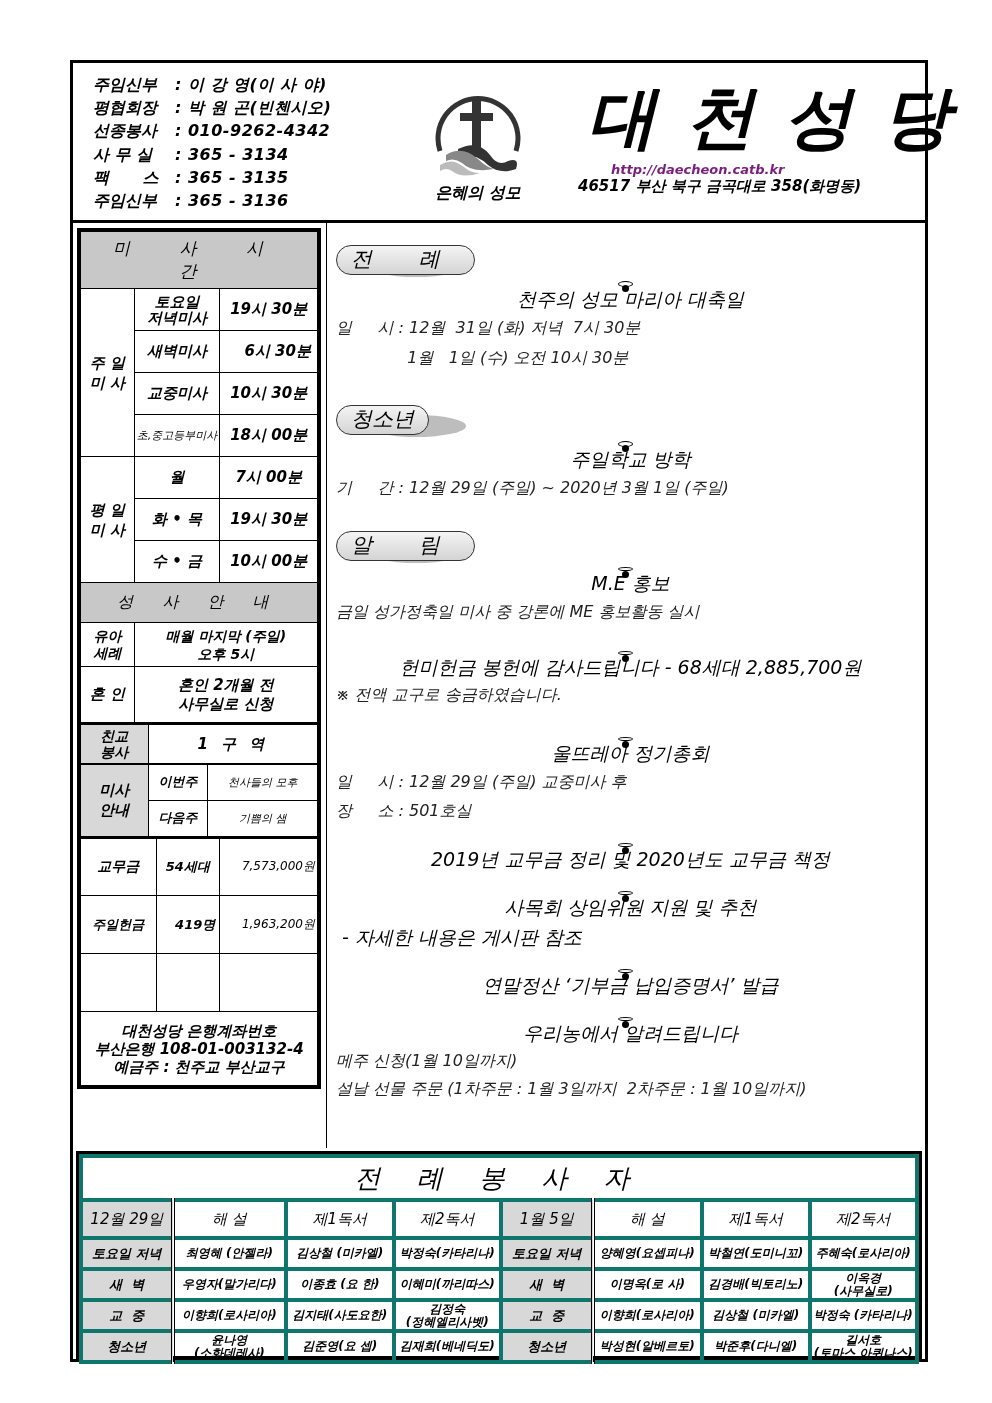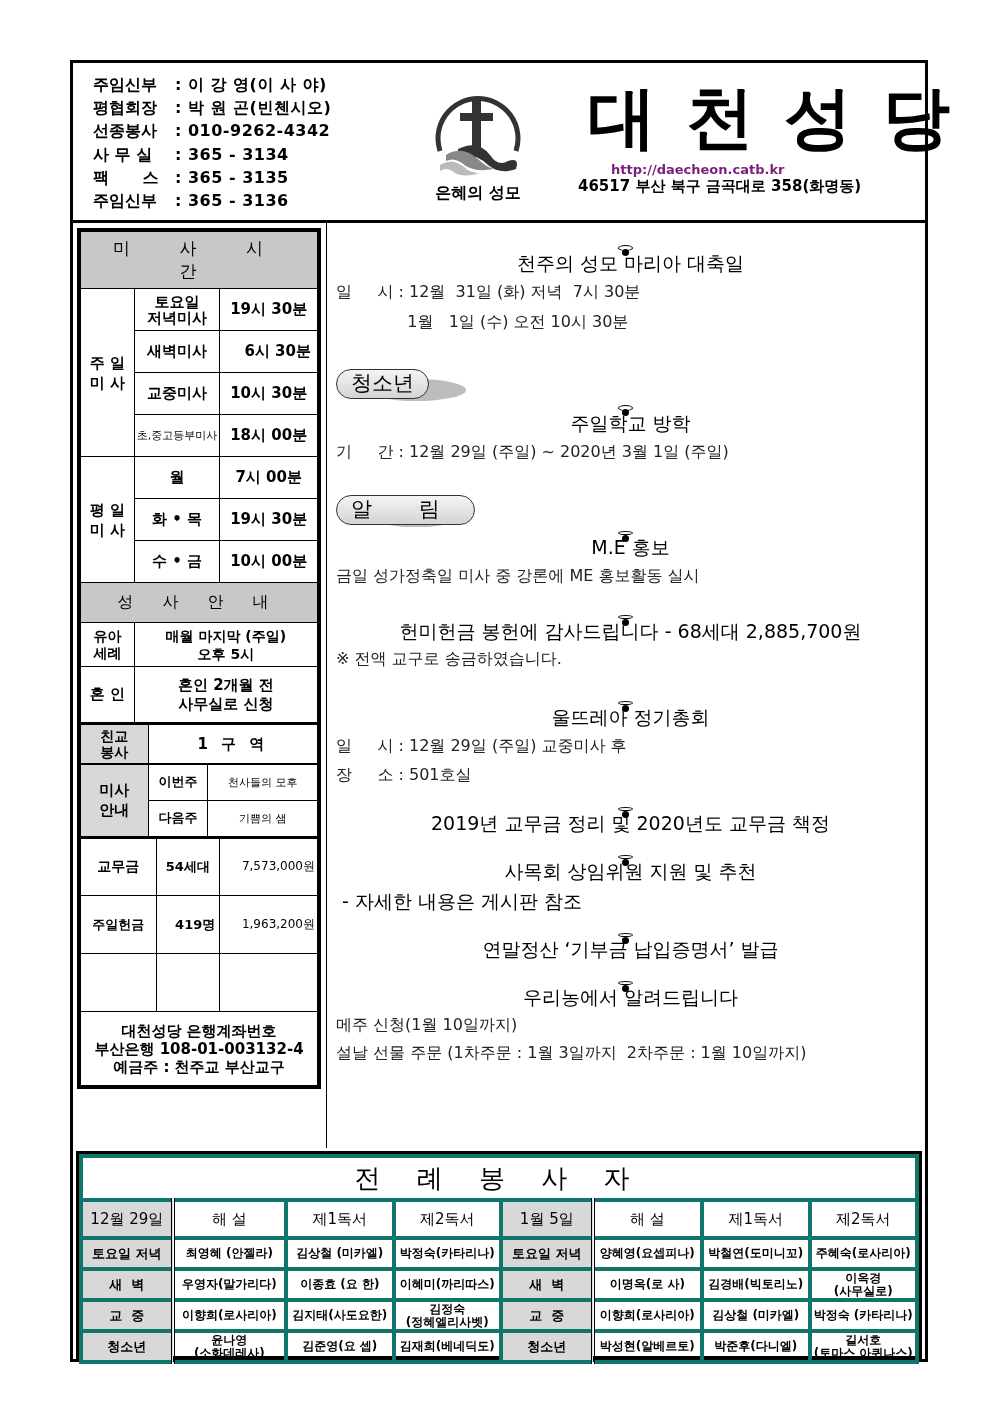--- a/index.html
+++ b/index.html
@@ -1,17 +1,17 @@
 <!DOCTYPE html>
 <html><head>
 <meta charset="utf-8">
 <style>
   * { box-sizing: border-box; margin: 0; padding: 0; }
   body { width: 992px; height: 1403px; background: #fff; position: relative; font-family: "DejaVu Sans", sans-serif; color: #000; }
-  .outer { position: absolute; left: 70px; top: 60px; width: 858px; height: 1302px; border: 3px solid #000; }
+  .outer { position: absolute; left: 70px; top: 60px; width: 858px; height: 1302px; border: 3px solid #000; font-style: italic; }
   
   .header { position: absolute; left: 0; top: 0; width: 852px; height: 160px; border-bottom: 3px solid #000; }
   .info { position: absolute; left: 20px; top: 10px; font-size: 16px; font-weight: bold; line-height: 23.2px; letter-spacing: 0.5px; }
   .info .row { display: flex; white-space: nowrap; }
   .info .lbl { width: 82px; display: inline-block; letter-spacing: 0; }
   .logo { position: absolute; left: 350px; top: 20px; width: 110px; height: 125px; text-align: center; }
   .logo svg { display: block; margin: 0 auto; }
   .logo-text { font-size: 16px; font-weight: bold; margin-top: 0px; }
   .church-title { position: absolute; left: 515px; top: 20px; font-size: 68px; font-weight: bold; letter-spacing: 30px; line-height: 70px; white-space: nowrap; }
   .url { position: absolute; left: 538px; top: 99px; font-size: 13px; font-weight: bold; color: #7a1e7e; }
@@ -210,20 +210,24 @@
           </td>
         </tr>
       </tbody>
         </table>
     </div>
   </div>
 
   <div class="rightcol">
     <div style="height:20px"></div>
 
+    <div class="pill-wrap">
+      <div class="pill-shadow"></div>
+      <div class="pill">전 례</div>
+    </div>
     <div class="bullet" style="margin-top:2px;height:32px">
         <span class="radio"></span>
         <span>천주의 성모 마리아 대축일</span>
       </div>
     <div class="line" style="height:30px;line-height:30px">일     시 : 12월  31일 (화) 저녁  7시 30분</div>
     <div class="line" style="height:30px;line-height:30px">              1월   1일 (수) 오전 10시 30분</div>
 
     <div style="height:30px"></div>
 
     <div class="pill-wrap">

